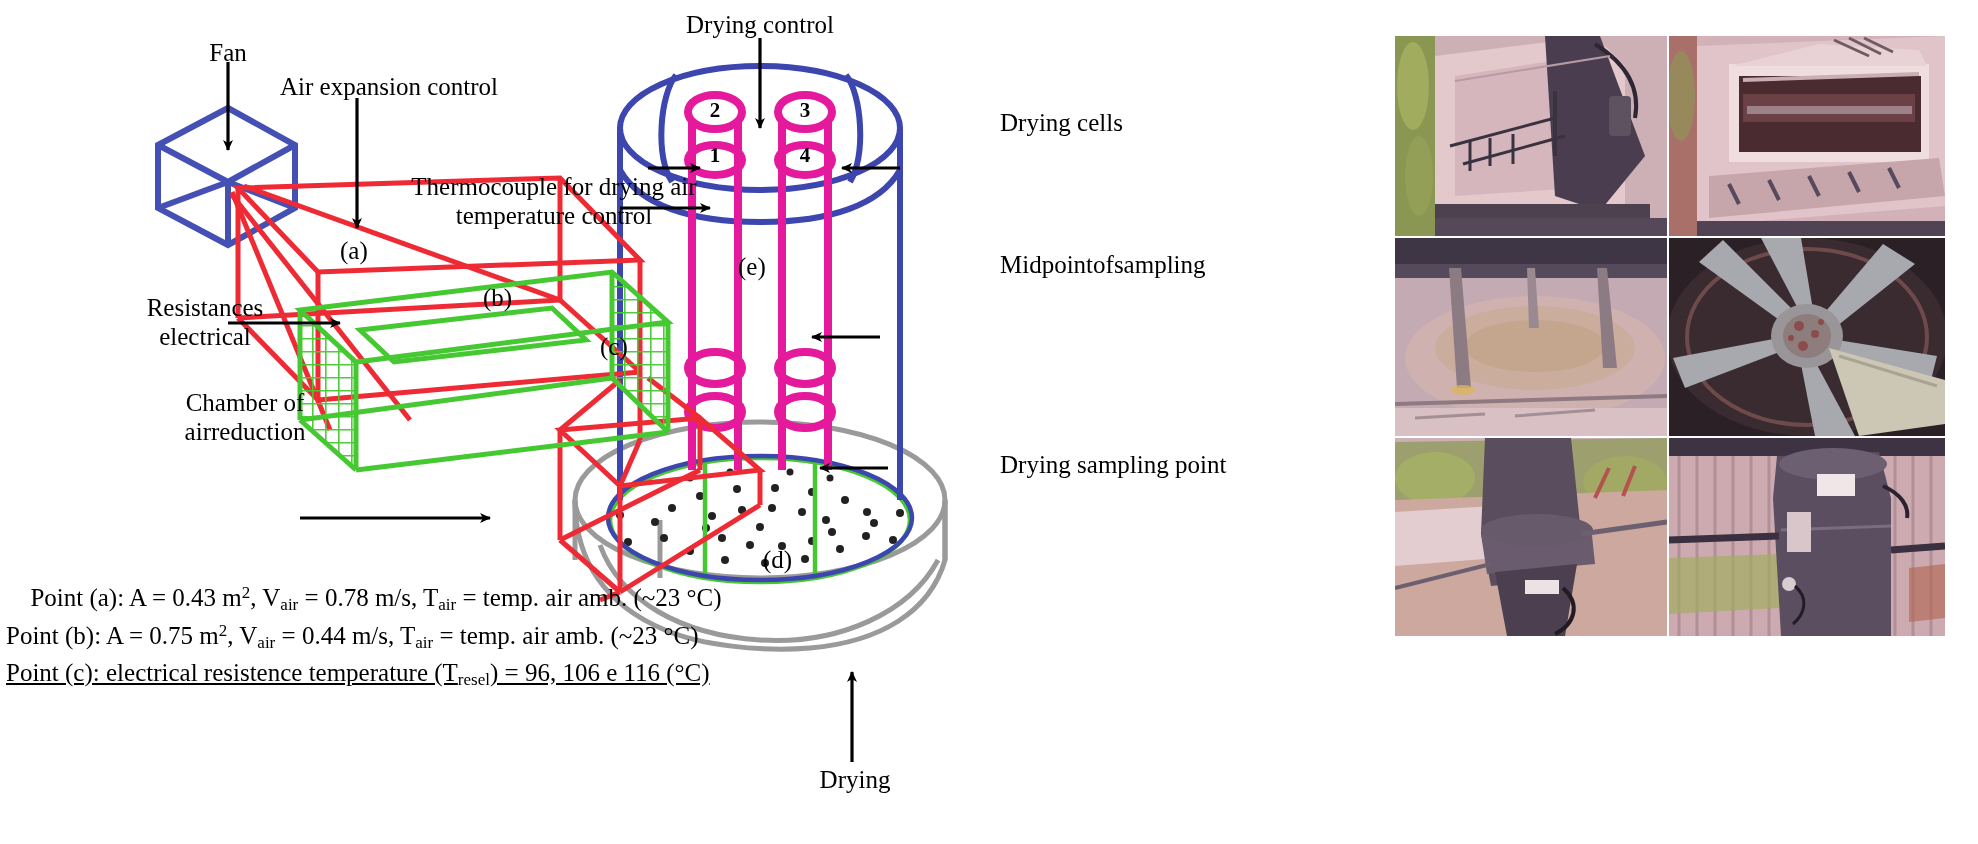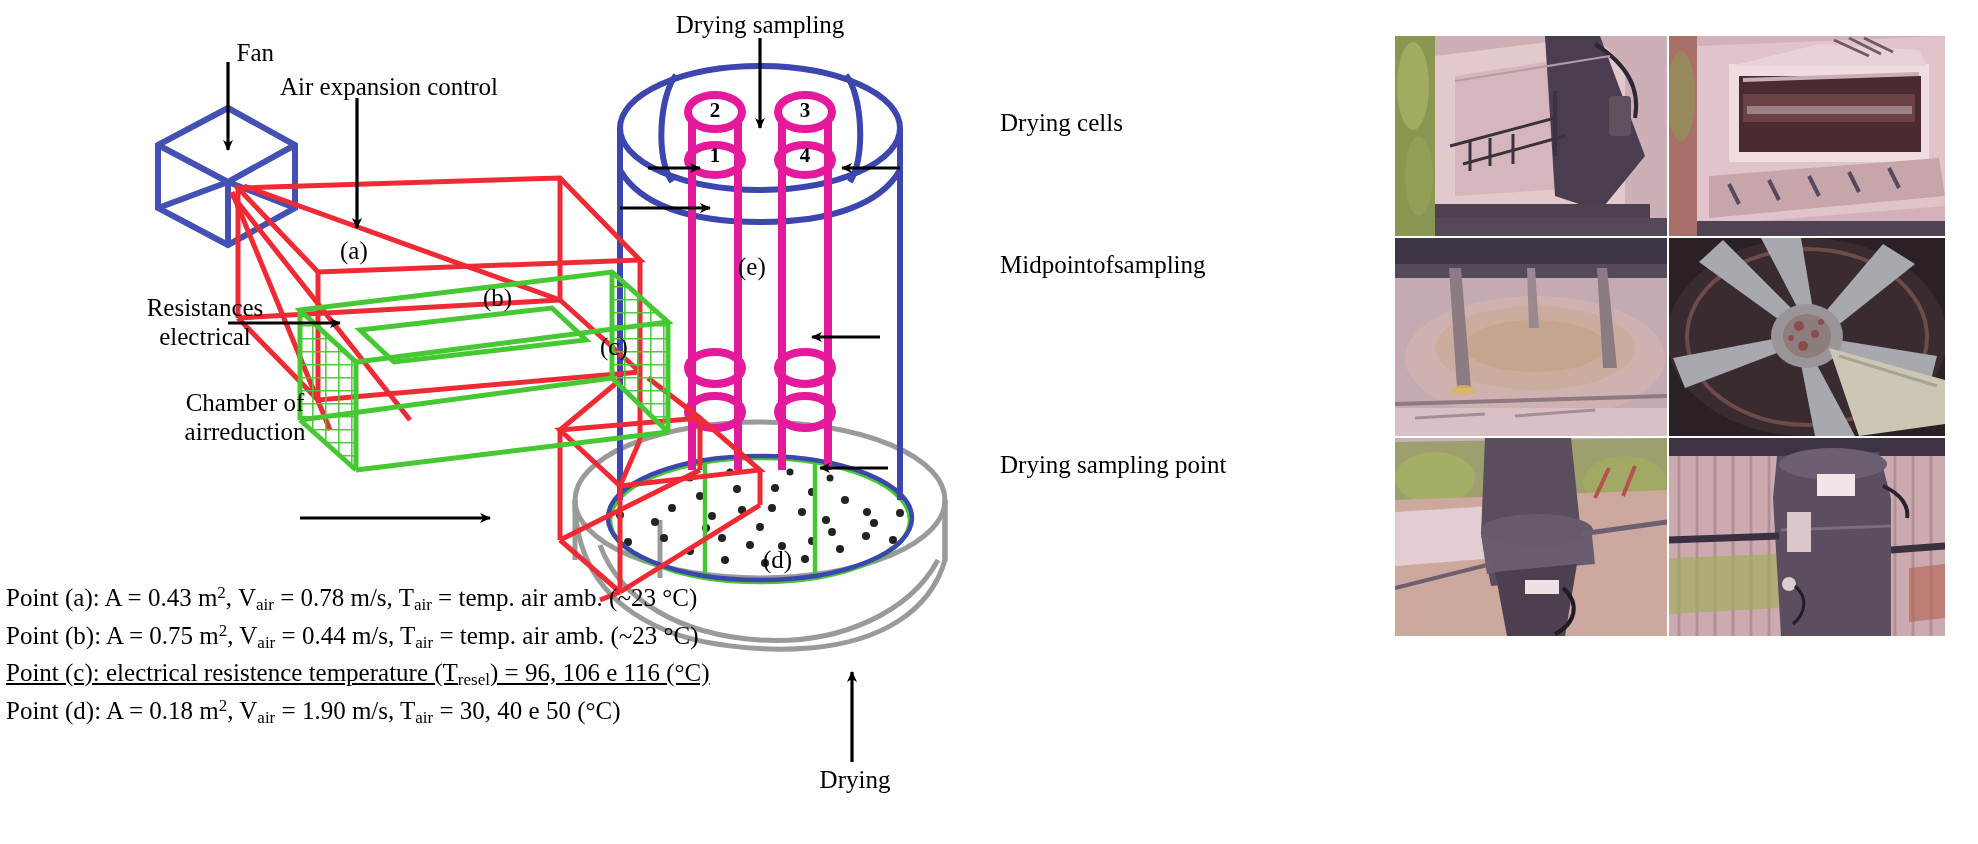--- a/index.html
+++ b/index.html
@@ -215,29 +215,30 @@
       <path d="M228 413 L340 413" marker-end="url(#ar)" transform="translate(0,-90)"></path>
 
       <path d="M888 468 L820 468" marker-end="url(#ar)"></path>
 
       <path name="red" d="M300 518 L490 518" marker-end="url(#ar)"></path>
 
       <path d="M852 762 L852 672" marker-end="url(#ar)"></path>
     </g>
   </svg>
 
-  <div class="lbl c" style="left:182px;top:38px;width:92px;text-align:right;">Fan</div>
+  <div class="lbl c" style="left:182px;top:38px;width:92px;">Fan</div>
 
   <div class="lbl" style="left:280px;top:72px;">Air expansion control</div>
 
-  <div class="lbl c" style="left:630px;top:10px;width:260px;">Drying sampling</div>
+  <div class="lbl c" style="left:630px;top:10px;width:260px;">Drying control</div>
 
 
   <div class="lbl" style="left:1000px;top:108px;">Drying cells</div>
 
+  <div class="lbl c" style="left:404px;top:172px;width:300px;">Thermocouple for drying air<br>temperature control</div>
 
   <div class="lbl" style="left:1000px;top:250px;">Midpointofsampling</div>
 
   <div class="lbl c" style="left:120px;top:293px;width:170px;">Resistances<br>electrical</div>
 
   <div class="lbl" style="left:1000px;top:450px;">Drying sampling point</div>
 
   <div class="lbl c" style="left:150px;top:388px;width:190px;">Chamber of<br>airreduction</div>
 
   <div class="lbl c" style="left:780px;top:765px;width:150px;">Drying</div>
@@ -247,24 +248,23 @@
   <div class="lbl" style="left:600px;top:332px;">(c)</div>
   <div class="lbl" style="left:763px;top:545px;">(d)</div>
   <div class="lbl" style="left:738px;top:252px;">(e)</div>
 
   <div class="cellnum" style="left:703px;top:98px;">2</div>
   <div class="cellnum" style="left:793px;top:98px;">3</div>
   <div class="cellnum" style="left:703px;top:143px;">1</div>
   <div class="cellnum" style="left:793px;top:143px;">4</div>
 
   <div id="legend" style="position:absolute;left:6px;top:583px;">
-    <div class="pt" style="position:relative;left:0;top:0;margin-bottom:6px;" id="L0">Point (a): A = 0.43 m<sup>2</sup>, V<sub>air</sub> = 0.78 m/s, T<sub>air</sub> = temp. air  amb. (~23 °C)</div>
+    <div class="pt" style="position:relative;left:12px;top:0;margin-bottom:6px;text-align:right;" id="L0">Point (a): A = 0.43 m<sup>2</sup>, V<sub>air</sub> = 0.78 m/s, T<sub>air</sub> = temp. air  amb. (~23 °C)</div>
     <div class="pt" style="position:relative;left:0;top:0;margin-bottom:6px;" id="L1">Point (b): A = 0.75 m<sup>2</sup>, V<sub>air</sub> = 0.44 m/s, T<sub>air</sub> = temp. air amb. (~23 °C)</div>
     <div class="pt" style="position:relative;left:0;top:0;margin-bottom:6px;text-decoration:underline;" id="L2">Point (c): electrical resistence temperature (T<sub>resel</sub>) = 96, 106 e 116 (°C)</div>
-    <div class="pt" style="position:relative;left:0;top:0;margin-bottom:6px;" id="L3">Point (d): A = 0.18 m<sup>2</sup>, V<sub>air</sub> = 1.90 m/s, T<sub>air</sub> = 30, 40 e 50 (°C)</div>
   </div>
 
   <div id="photos">
 
     <div class="photo" style="left:0px;top:0px;width:272px;height:200px;">
       <svg class="ph-inner" viewBox="0 0 272 200" preserveAspectRatio="none">
         <rect width="272" height="200" fill="#c2a6ad"></rect>
         <rect x="0" y="0" width="40" height="200" fill="#7d8a4a"></rect>
         <path d="M0 0 h40 v200 h-40z" fill="#8d9a55" opacity=".8"></path>
         <ellipse cx="18" cy="50" rx="16" ry="44" fill="#a8b262" opacity=".8"></ellipse>

